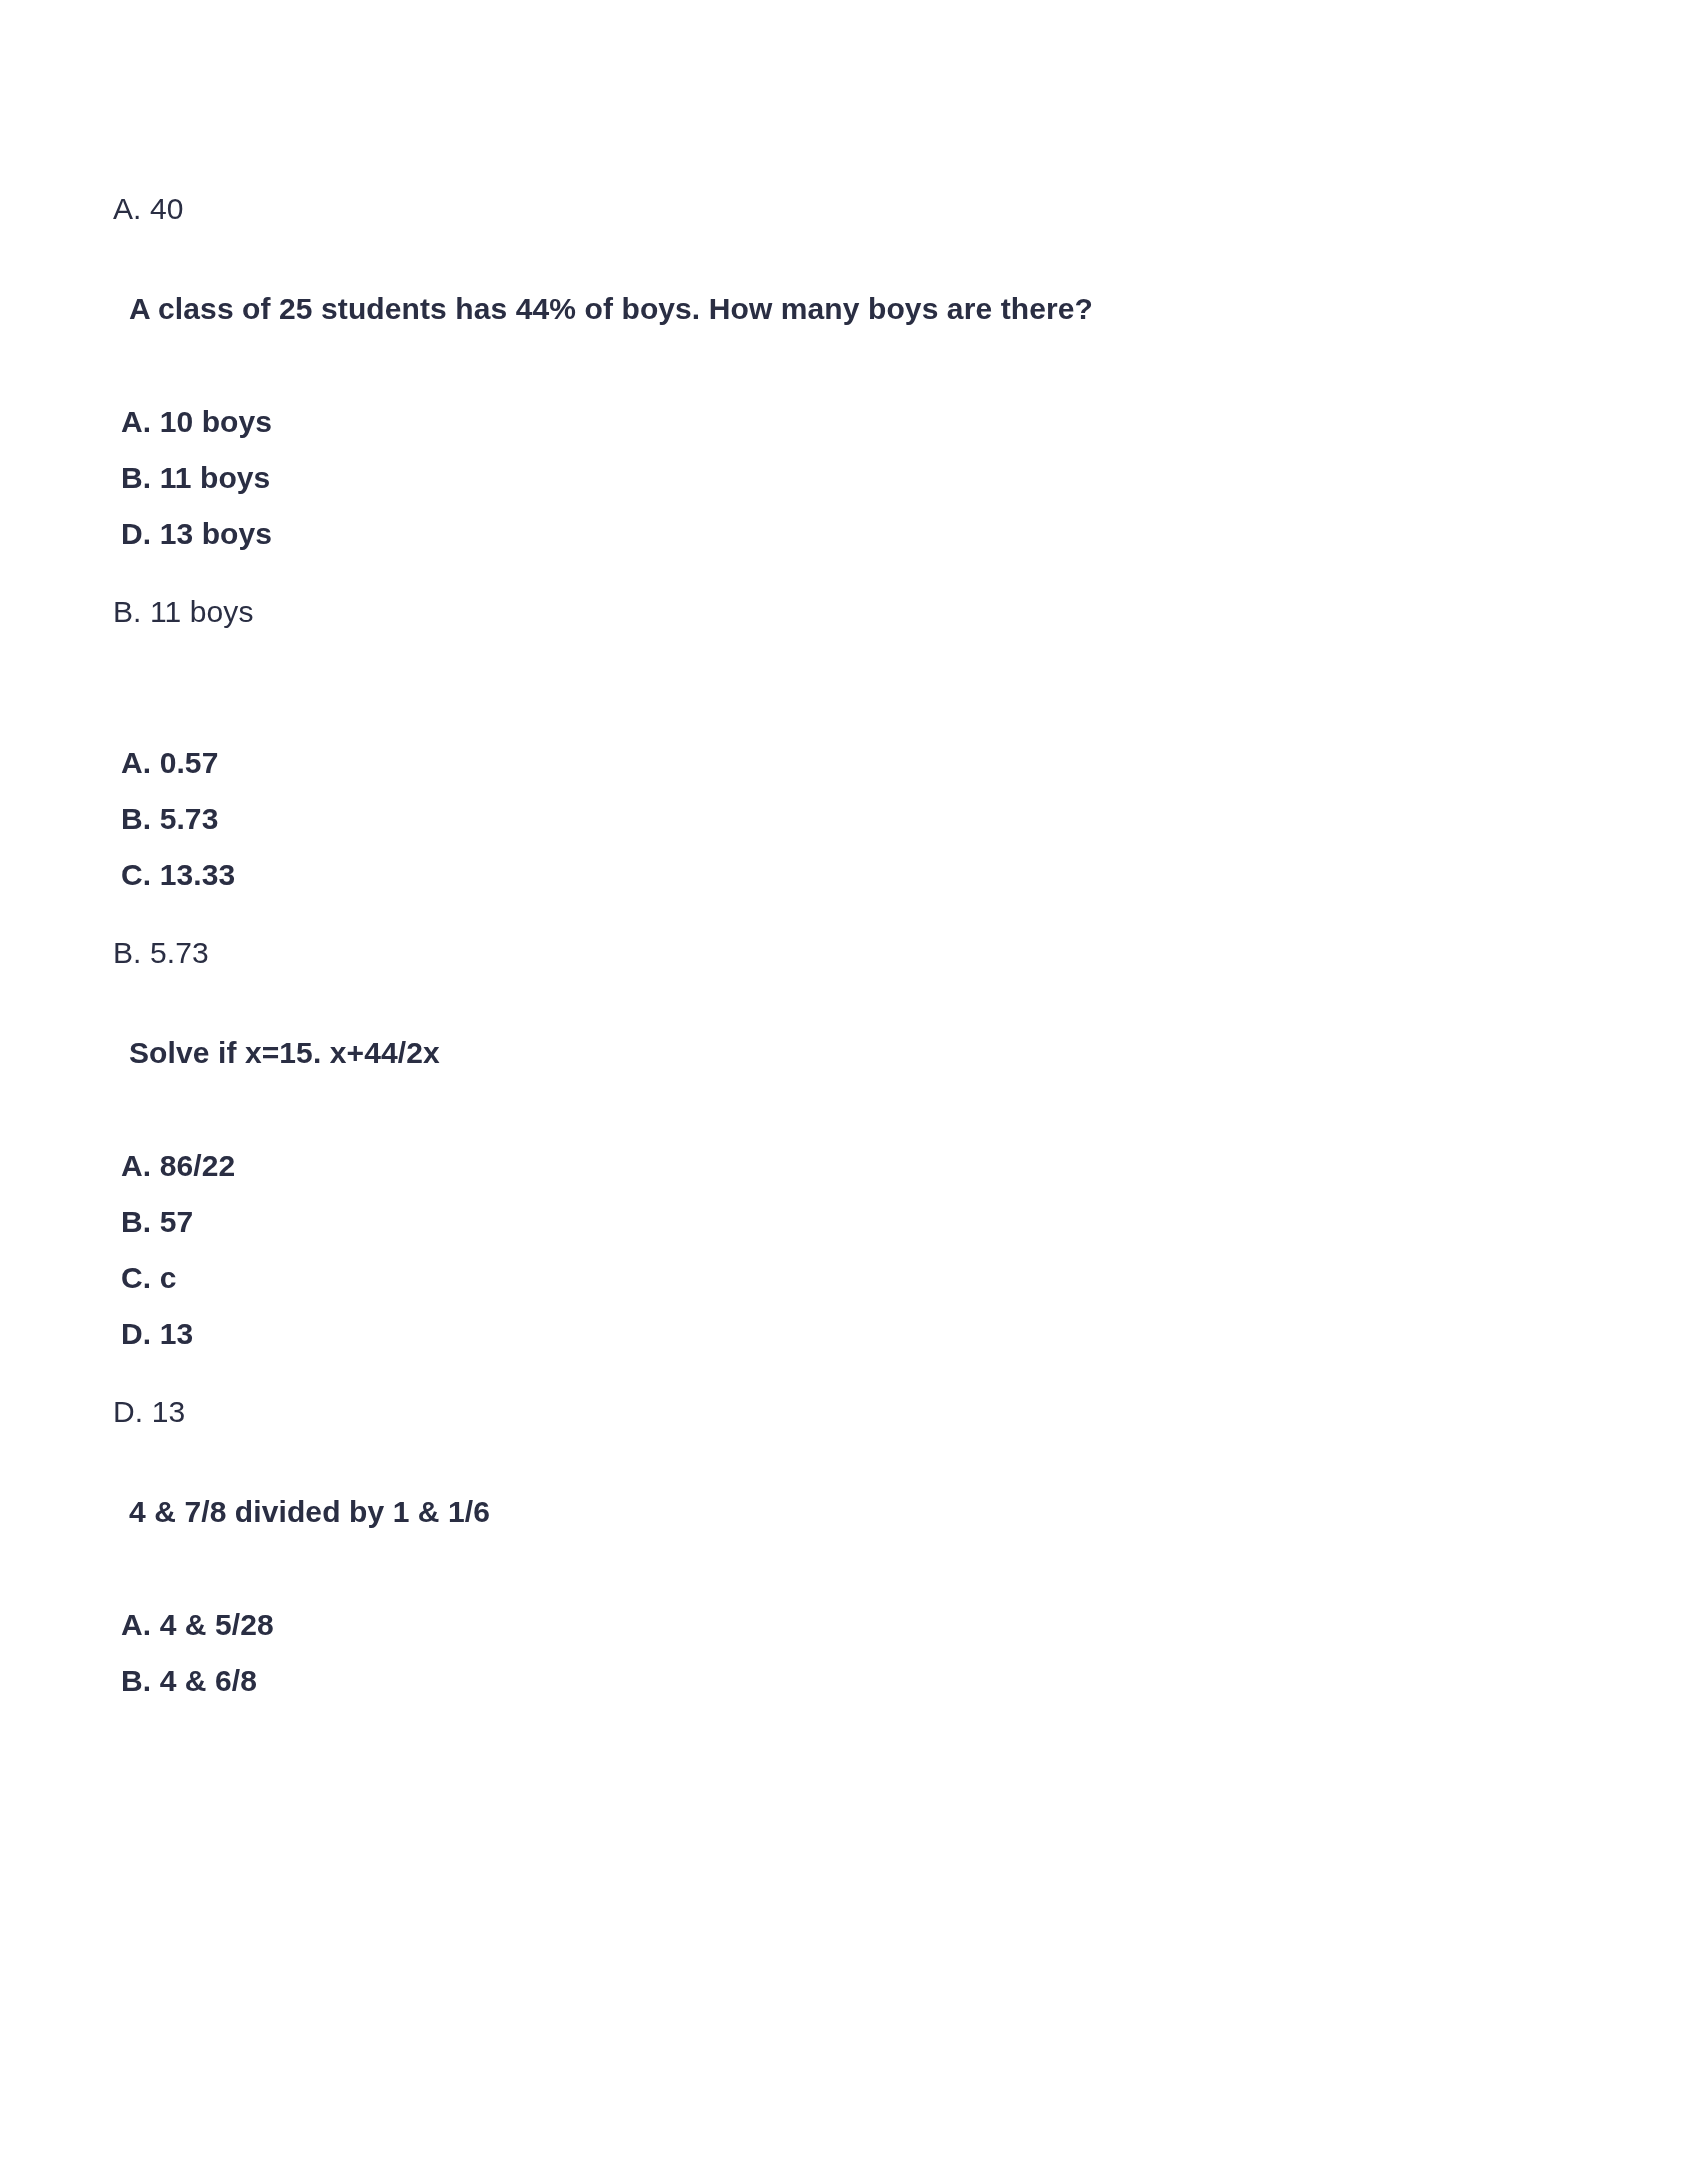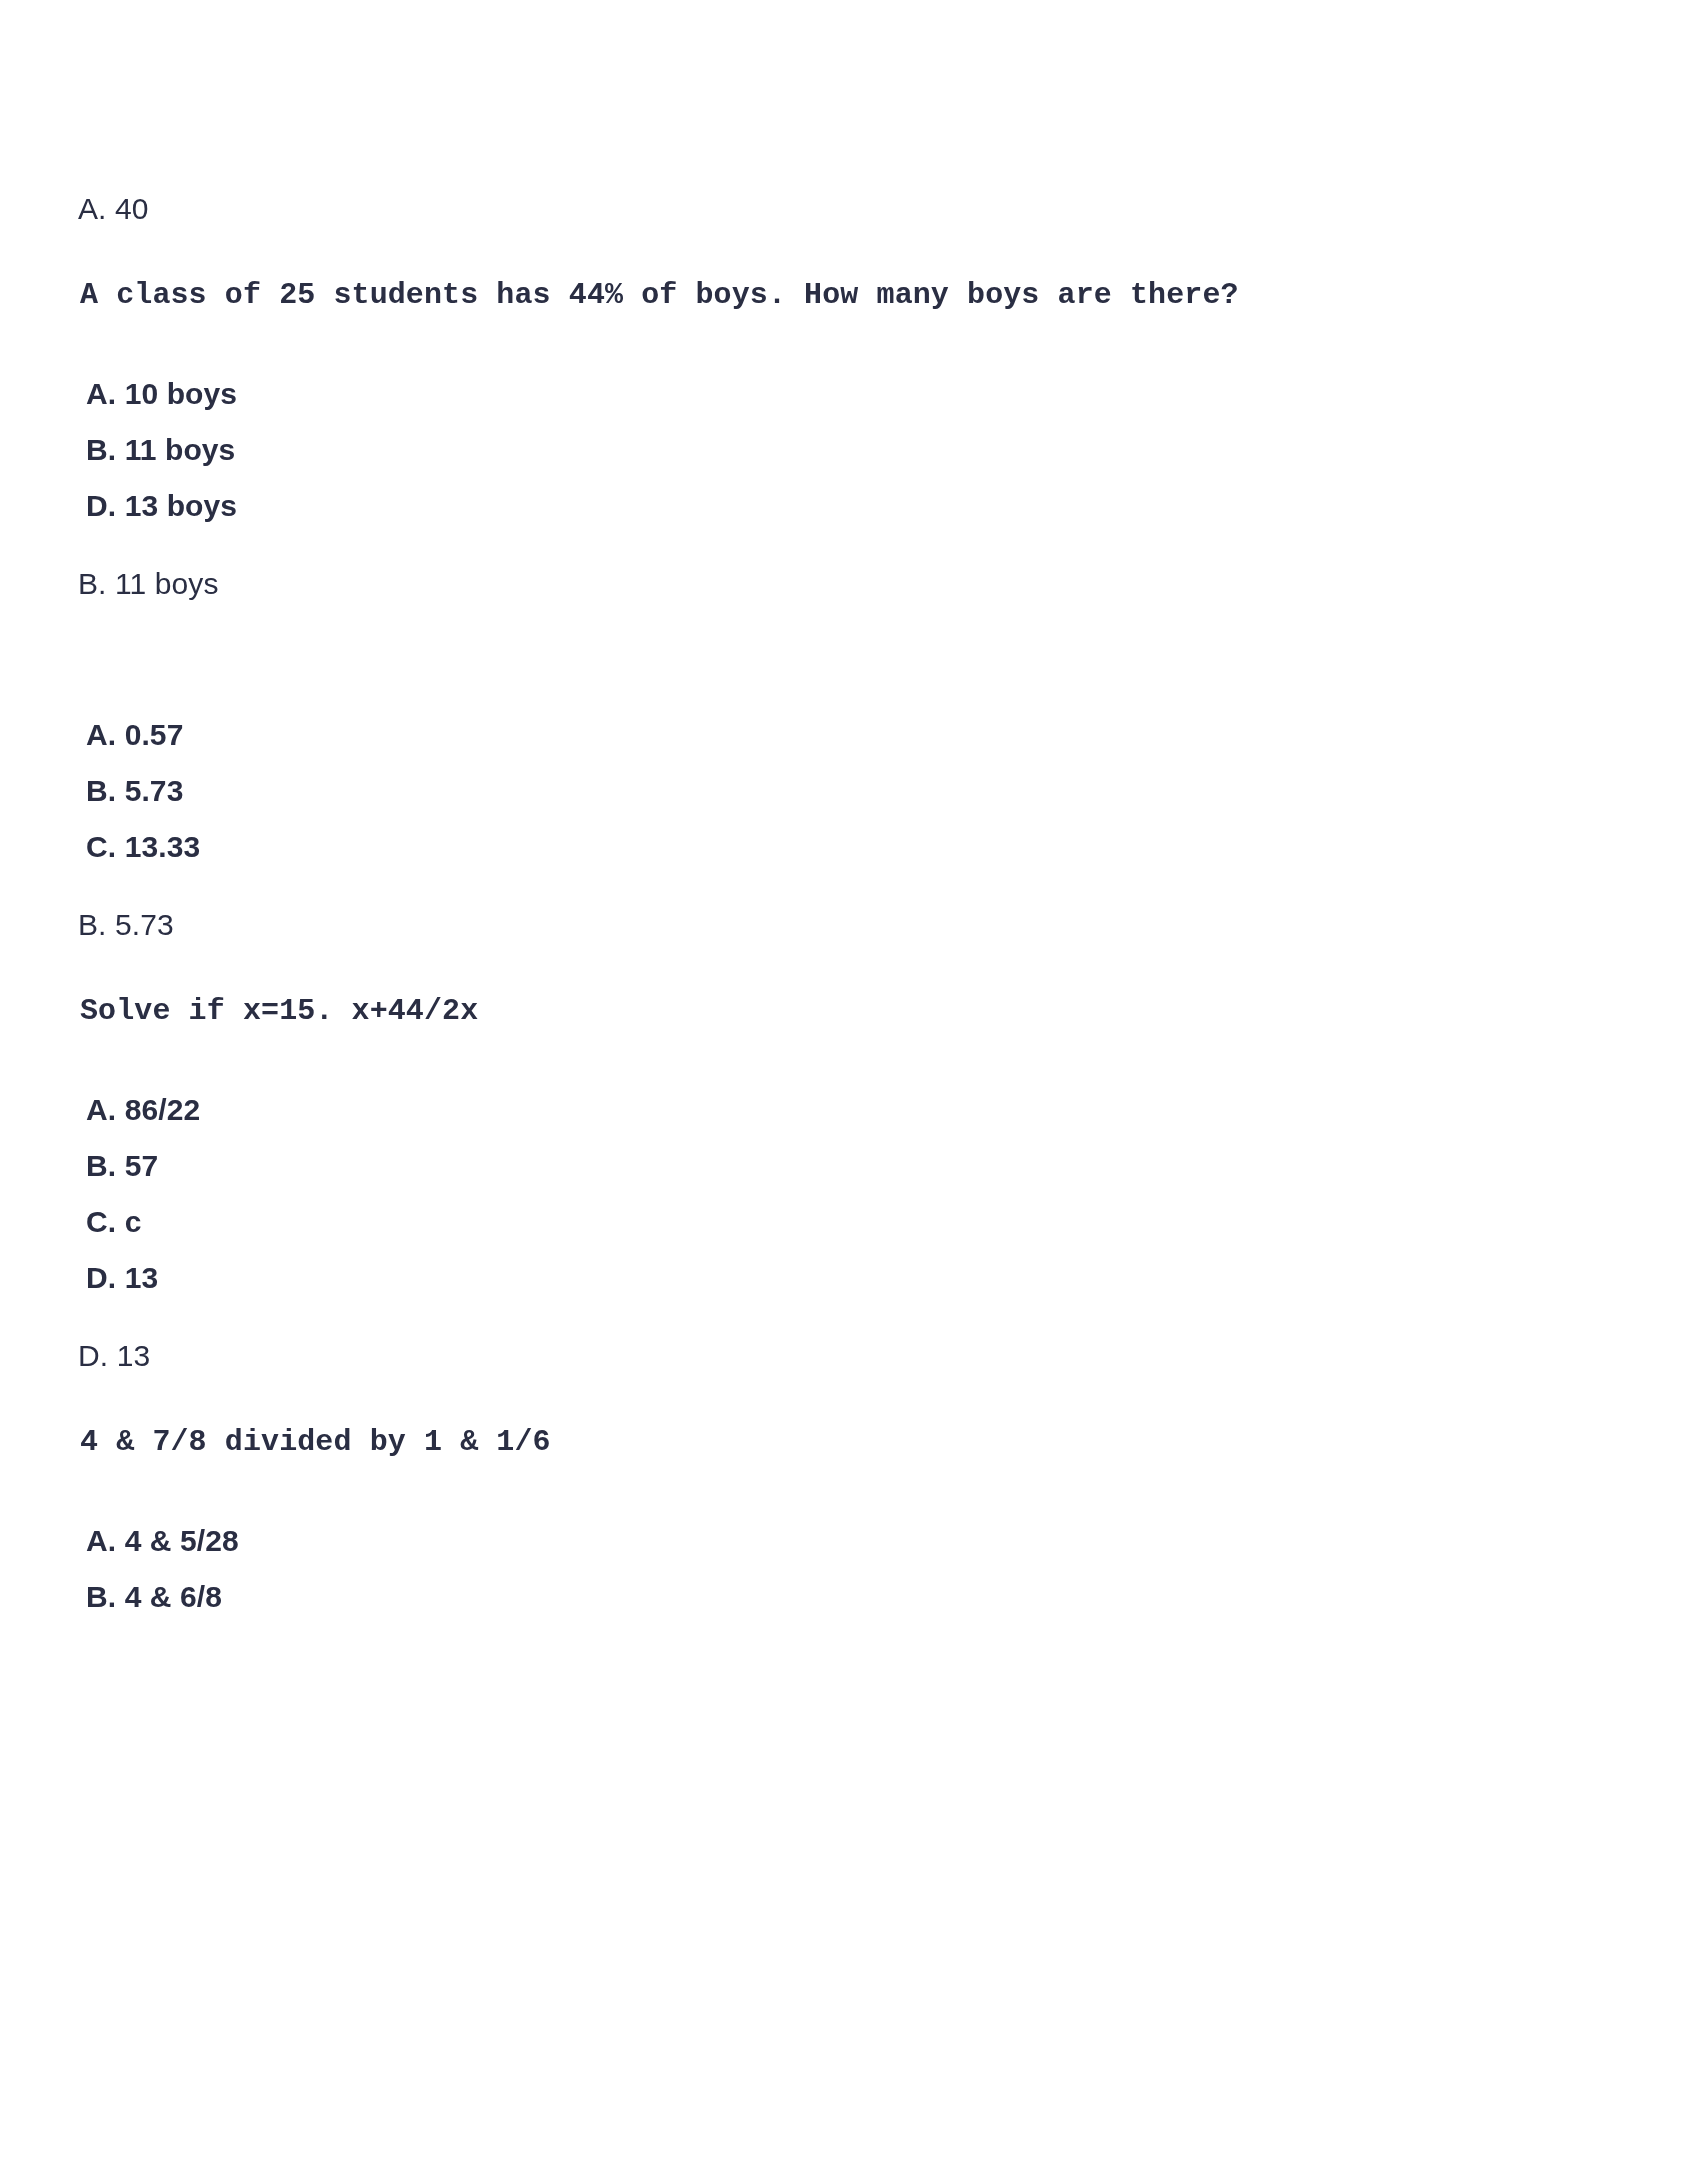--- a/index.html
+++ b/index.html
@@ -14,21 +14,21 @@
     font-family: "Liberation Sans", sans-serif;
     -webkit-font-smoothing: antialiased;
   }
 
   .page {
     position: relative;
     width: 1454px;
     height: 2178px;
     background: #ffffff;
     box-sizing: border-box;
-    padding: 194px 194px 0 78px;
+    padding: 194px 194px 0 113px;
   }
 
   .doc-body {
     width: 1228px;
   }
 
   
   .line {
     color: #2a2e43;
     font-size: 30px;
@@ -39,22 +39,21 @@
 
   
   .answer-line {
     font-weight: 400;
     margin: 0 0 0 0;
   }
 
   
   .question-line {
     font-weight: 700;
-    margin: 2px;
-    font-family: Liberation Mono, monospace;
+    margin: 16px;
   }
 
   
   .option-line {
     font-weight: 700;
     margin: 8px;
   }
 
   
   .gap-answer-to-question { height: 54px; }

